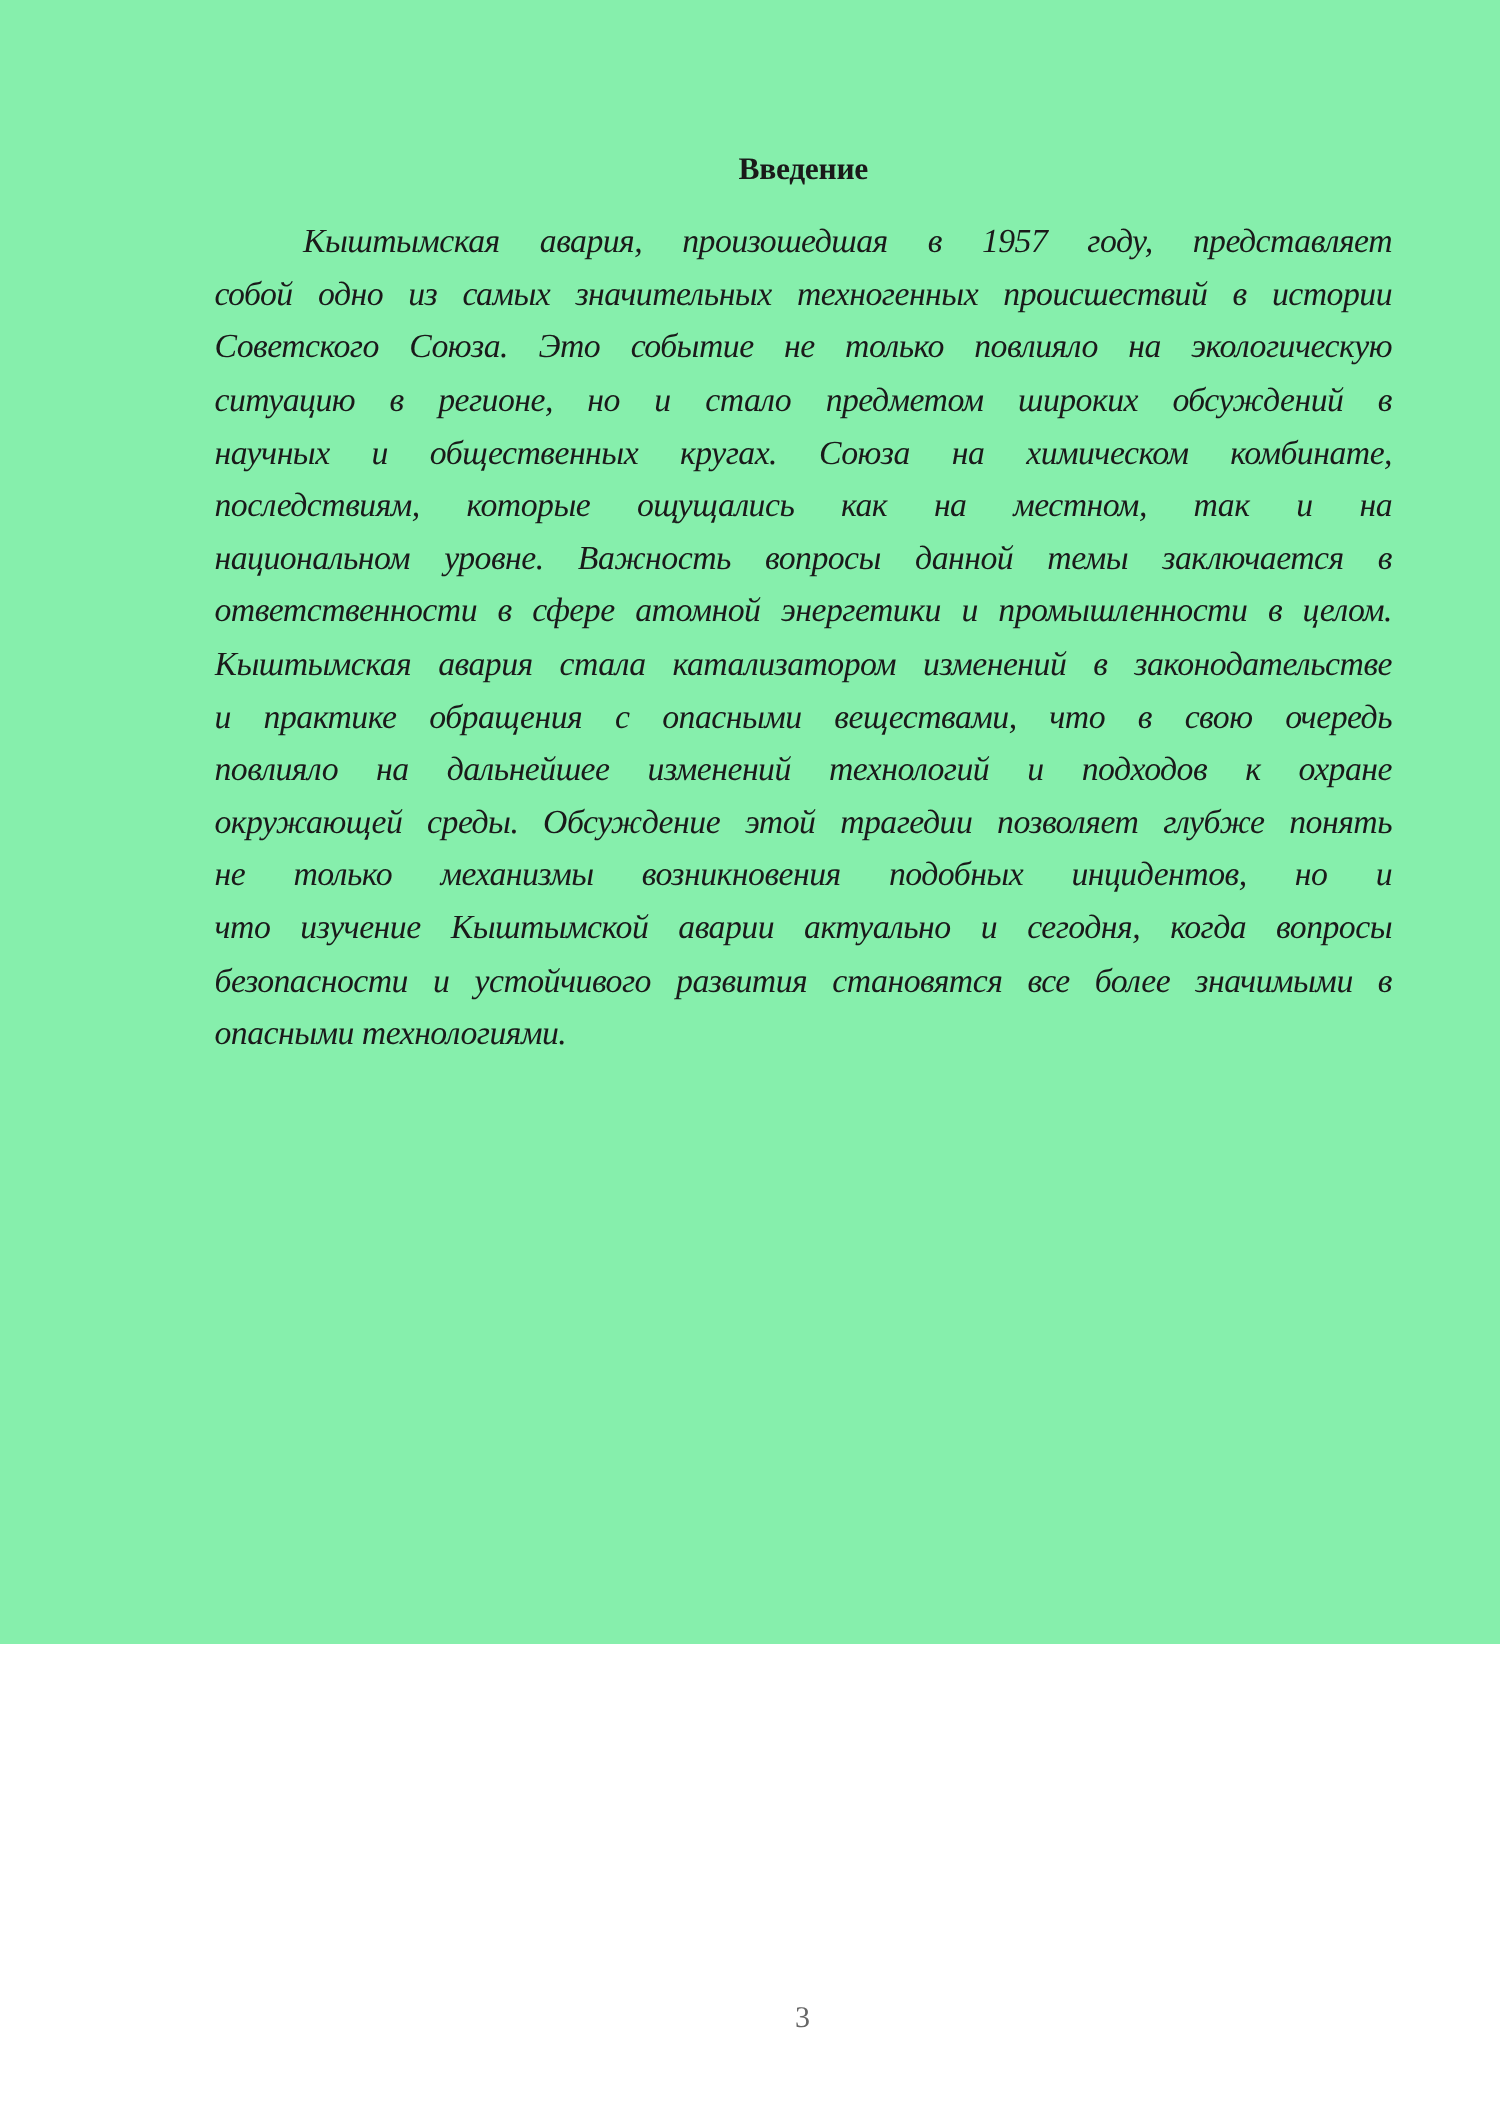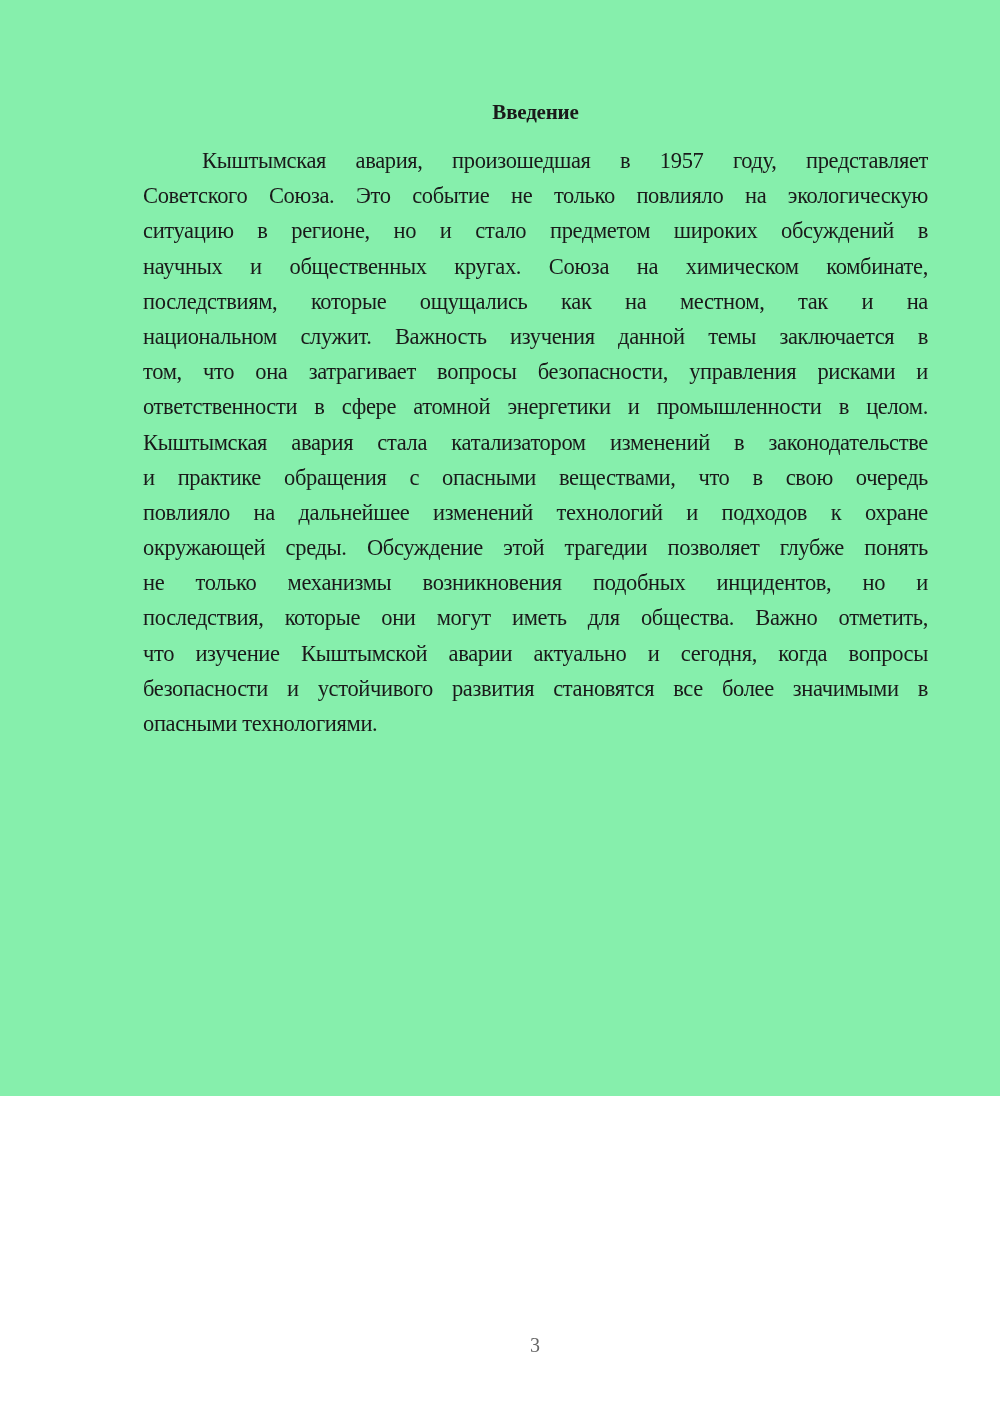--- a/index.html
+++ b/index.html
@@ -36,20 +36,21 @@
     .body-text {
       position: absolute;
       top: 143px;
       left: 143px;
       width: 785px;
       font-size: 22.5px;
       line-height: 35.2px;
       text-align: justify;
       text-align-last: left;
       letter-spacing: -0.35px;
+      font-style: italic;
     }
     .body-text .line {
       display: block;
       text-align: justify;
       text-align-last: justify;
       white-space: nowrap;
       overflow: hidden;
       height: 35.2px;
     }
     .body-text .line.first {
@@ -69,32 +70,31 @@
     }
   </style>
 </head>
 <body>
 
 <div class="page">
   <div class="title">Введение</div>
 
   <div class="body-text">
     <span class="line first">Кыштымская авария, произошедшая в 1957 году, представляет</span>
+    <span class="line">собой одно из самых значительных техногенных происшествий в истории</span>
     <span class="line">Советского Союза. Это событие не только повлияло на экологическую</span>
     <span class="line">ситуацию в регионе, но и стало предметом широких обсуждений в</span>
     <span class="line">научных и общественных кругах. Союза на химическом комбинате,</span>
     <span class="line">последствиям, которые ощущались как на местном, так и на</span>
-    <span class="line">национальном служит. Важность изучения данной темы заключается в</span>
-    <span class="line">том, что она затрагивает вопросы безопасности, управления рисками и</span>
+    <span class="line">национальном уровне. Важность вопросы данной темы заключается в</span>
     <span class="line">ответственности в сфере атомной энергетики и промышленности в целом.</span>
     <span class="line">Кыштымская авария стала катализатором изменений в законодательстве</span>
     <span class="line">и практике обращения с опасными веществами, что в свою очередь</span>
     <span class="line">повлияло на дальнейшее изменений технологий и подходов к охране</span>
     <span class="line">окружающей среды. Обсуждение этой трагедии позволяет глубже понять</span>
     <span class="line">не только механизмы возникновения подобных инцидентов, но и</span>
-    <span class="line">последствия, которые они могут иметь для общества. Важно отметить,</span>
     <span class="line">что изучение Кыштымской аварии актуально и сегодня, когда вопросы</span>
     <span class="line">безопасности и устойчивого развития становятся все более значимыми в</span>
     <span class="line last">опасными технологиями.</span>
   </div>
 
   <div class="page-number">3</div>
 </div>
 
 </body></html>

